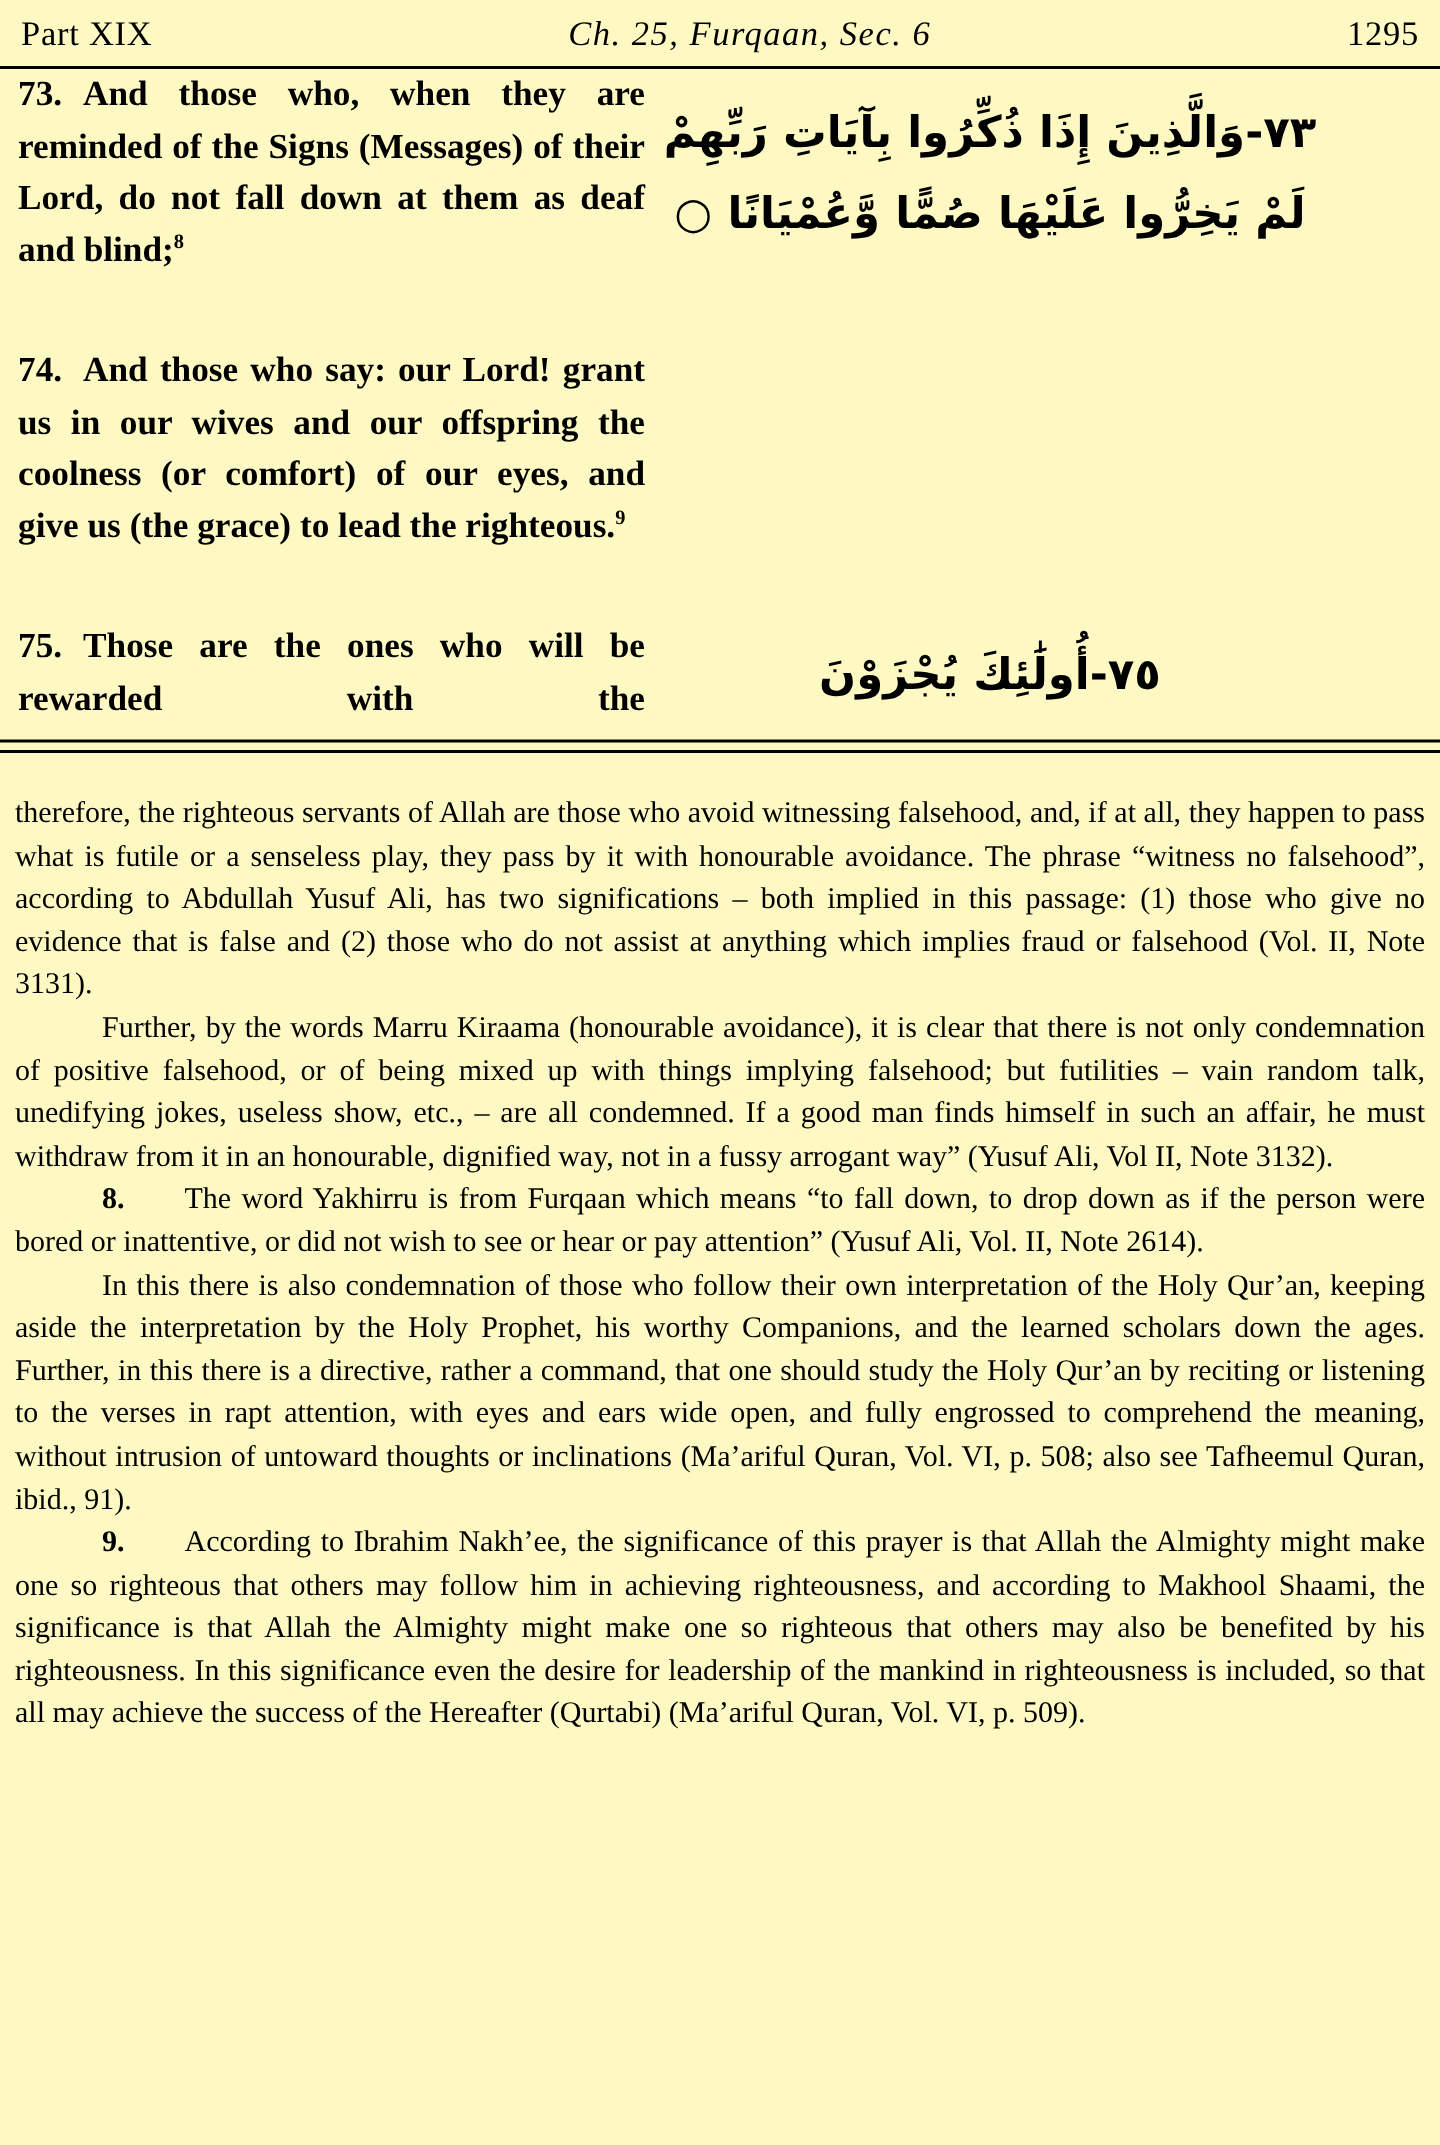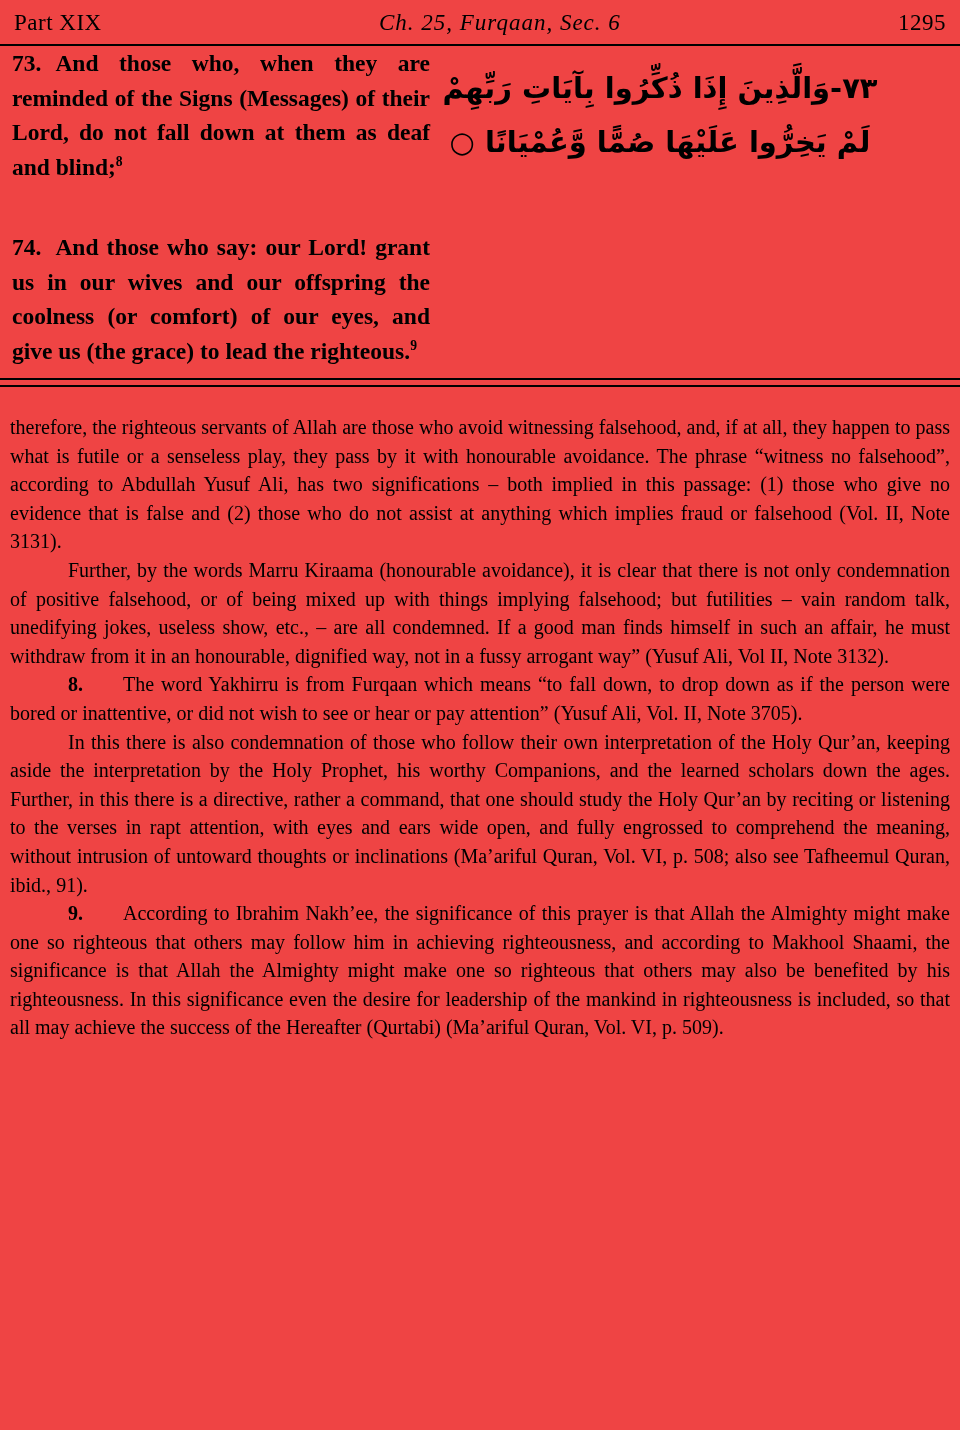--- a/index.html
+++ b/index.html
@@ -7,21 +7,21 @@
   body {
     width:960px; height:1430px;
     color:#000;
     font-family:"Liberation Serif", serif;
     overflow:hidden;
   }
   .page {
     width:960px; height:1430px;
     padding:6px 10px 0 10px;
     position:relative; overflow:hidden;
-    background:#ef4444;
+    background:#fef9c3;
   }
   
   .page-header {
     display:flex; justify-content:space-between; align-items:baseline;
     font-size:23px; letter-spacing:0.5px;
     padding:4px 4px 8px 4px;
   }
   .page-header .chapter { font-style:italic; letter-spacing:1px; }
   .header-rule {
     border-top:2px solid #000;
@@ -88,25 +88,29 @@
   <div class="header-rule"></div>
 
   <main class="verses" id="verses">
       <div class="verse-row">
         <p class="verse-en"><span class="v-num">73.</span><span>And those who, when they are reminded of the Signs (Messages) of their Lord, do not fall down at them as deaf and blind;</span><sup>8</sup></p>
         <p class="verse-ar">٧٣-وَالَّذِينَ إِذَا ذُكِّرُوا بِآيَاتِ رَبِّهِمْ لَمْ يَخِرُّوا عَلَيْهَا صُمًّا وَّعُمْيَانًا ○</p>
       </div>
       <div class="verse-row">
         <p class="verse-en"><span class="v-num">74.</span><span>And those who say: our Lord! grant us in our wives and our offspring the coolness (or comfort) of our eyes, and give us (the grace) to lead the righteous.</span><sup>9</sup></p>
       </div>
+      <div class="verse-row">
+        <p class="verse-en justify-last"><span class="v-num">75.</span><span>Those are the ones who will be rewarded with the</span></p>
+        <p class="verse-ar">٧٥-أُولَٰئِكَ يُجْزَوْنَ</p>
+      </div>
     </main>
 
   <div class="double-rule"></div>
 
   <section class="footnotes" id="footnotes">
       <p><span>therefore, the righteous servants of Allah are those who avoid witnessing falsehood, and, if at all, they happen to pass what is futile or a senseless play, they pass by it with honourable avoidance. The phrase “witness no falsehood”, according to Abdullah Yusuf Ali, has two significations – both implied in this passage: (1) those who give no evidence that is false and (2) those who do not assist at anything which implies fraud or falsehood (Vol. II, Note 3131).</span></p>
       <p class="indent"><span>Further, by the words </span><span class="fn-i">Marru Kiraama</span><span> (honourable avoidance), it is clear that there is not only condemnation of positive falsehood, or of being mixed up with things implying falsehood; but futilities – vain random talk, unedifying jokes, useless show, etc., – are all condemned. If a good man finds himself in such an affair, he must withdraw from it in an honourable, dignified way, not in a fussy arrogant way” (Yusuf Ali, Vol II, Note 3132).</span></p>
-      <p class="indent"><span class="fn-b gap">8.</span><span>The word </span><span class="fn-i">Yakhirru</span><span> is from </span><span class="fn-i">Furqaan</span><span> which means “to fall down, to drop down as if the person were bored or inattentive, or did not wish to see or hear or pay attention” (Yusuf Ali, Vol. II, Note 3705).</span></p>
+      <p class="indent"><span class="fn-b gap">8.</span><span>The word </span><span class="fn-i">Yakhirru</span><span> is from </span><span class="fn-i">Furqaan</span><span> which means “to fall down, to drop down as if the person were bored or inattentive, or did not wish to see or hear or pay attention” (Yusuf Ali, Vol. II, Note 2614).</span></p>
       <p class="indent"><span>In this there is also condemnation of those who follow their own interpretation of the Holy Qur’an, keeping aside the interpretation by the Holy Prophet, his worthy Companions, and the learned scholars down the ages. Further, in this there is a directive, rather a command, that one should study the Holy Qur’an by reciting or listening to the verses in rapt attention, with eyes and ears wide open, and fully engrossed to comprehend the meaning, without intrusion of untoward thoughts or inclinations (Ma’ariful Quran, Vol. VI, p. 508; also see Tafheemul Quran, </span><span class="fn-i">ibid.,</span><span> 91).</span></p>
       <p class="indent"><span class="fn-b gap">9.</span><span>According to Ibrahim Nakh’ee, the significance of this prayer is that Allah the Almighty might make one so righteous that others may follow him in achieving righteousness, and according to Makhool Shaami, the significance is that Allah the Almighty might make one so righteous that others may also be benefited by his righteousness. In this significance even the desire for leadership of the mankind in righteousness is included, so that all may achieve the success of the Hereafter (Qurtabi) (Ma’ariful Quran, Vol. VI, p. 509).</span></p>
     </section>
 
 </div>
 
 </body></html>

